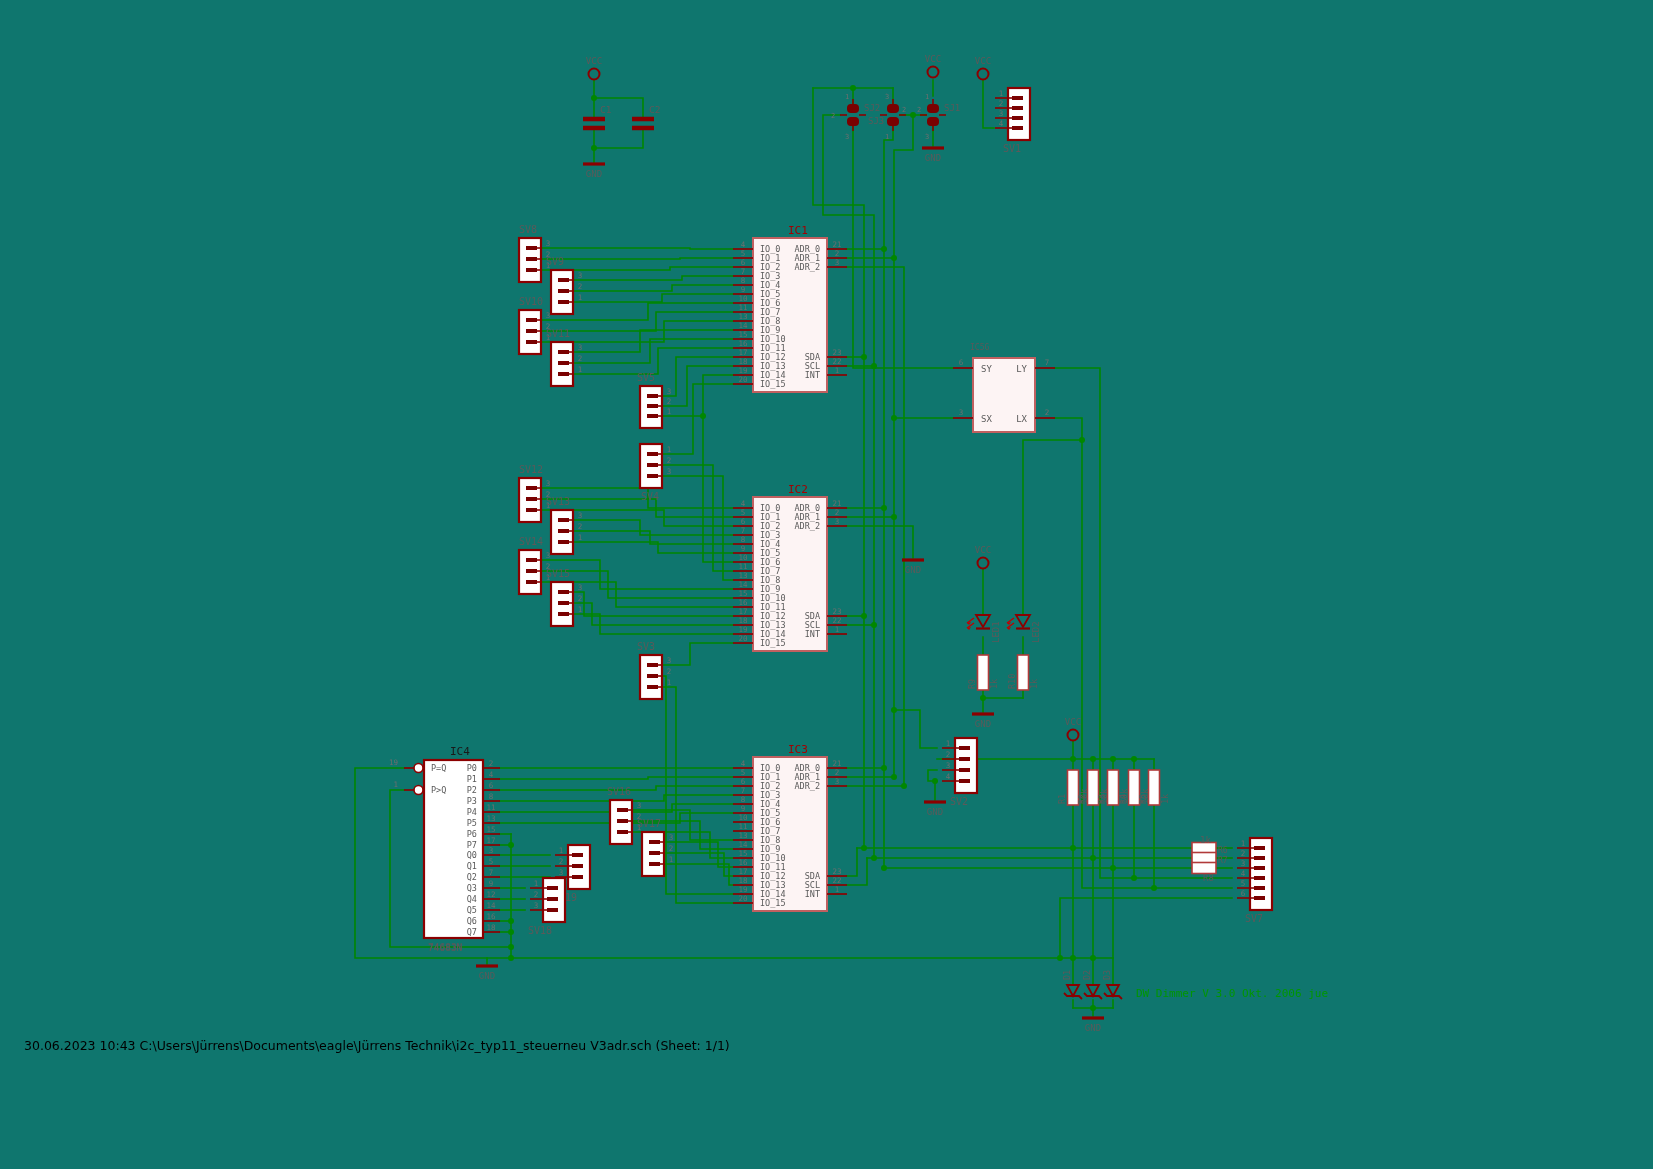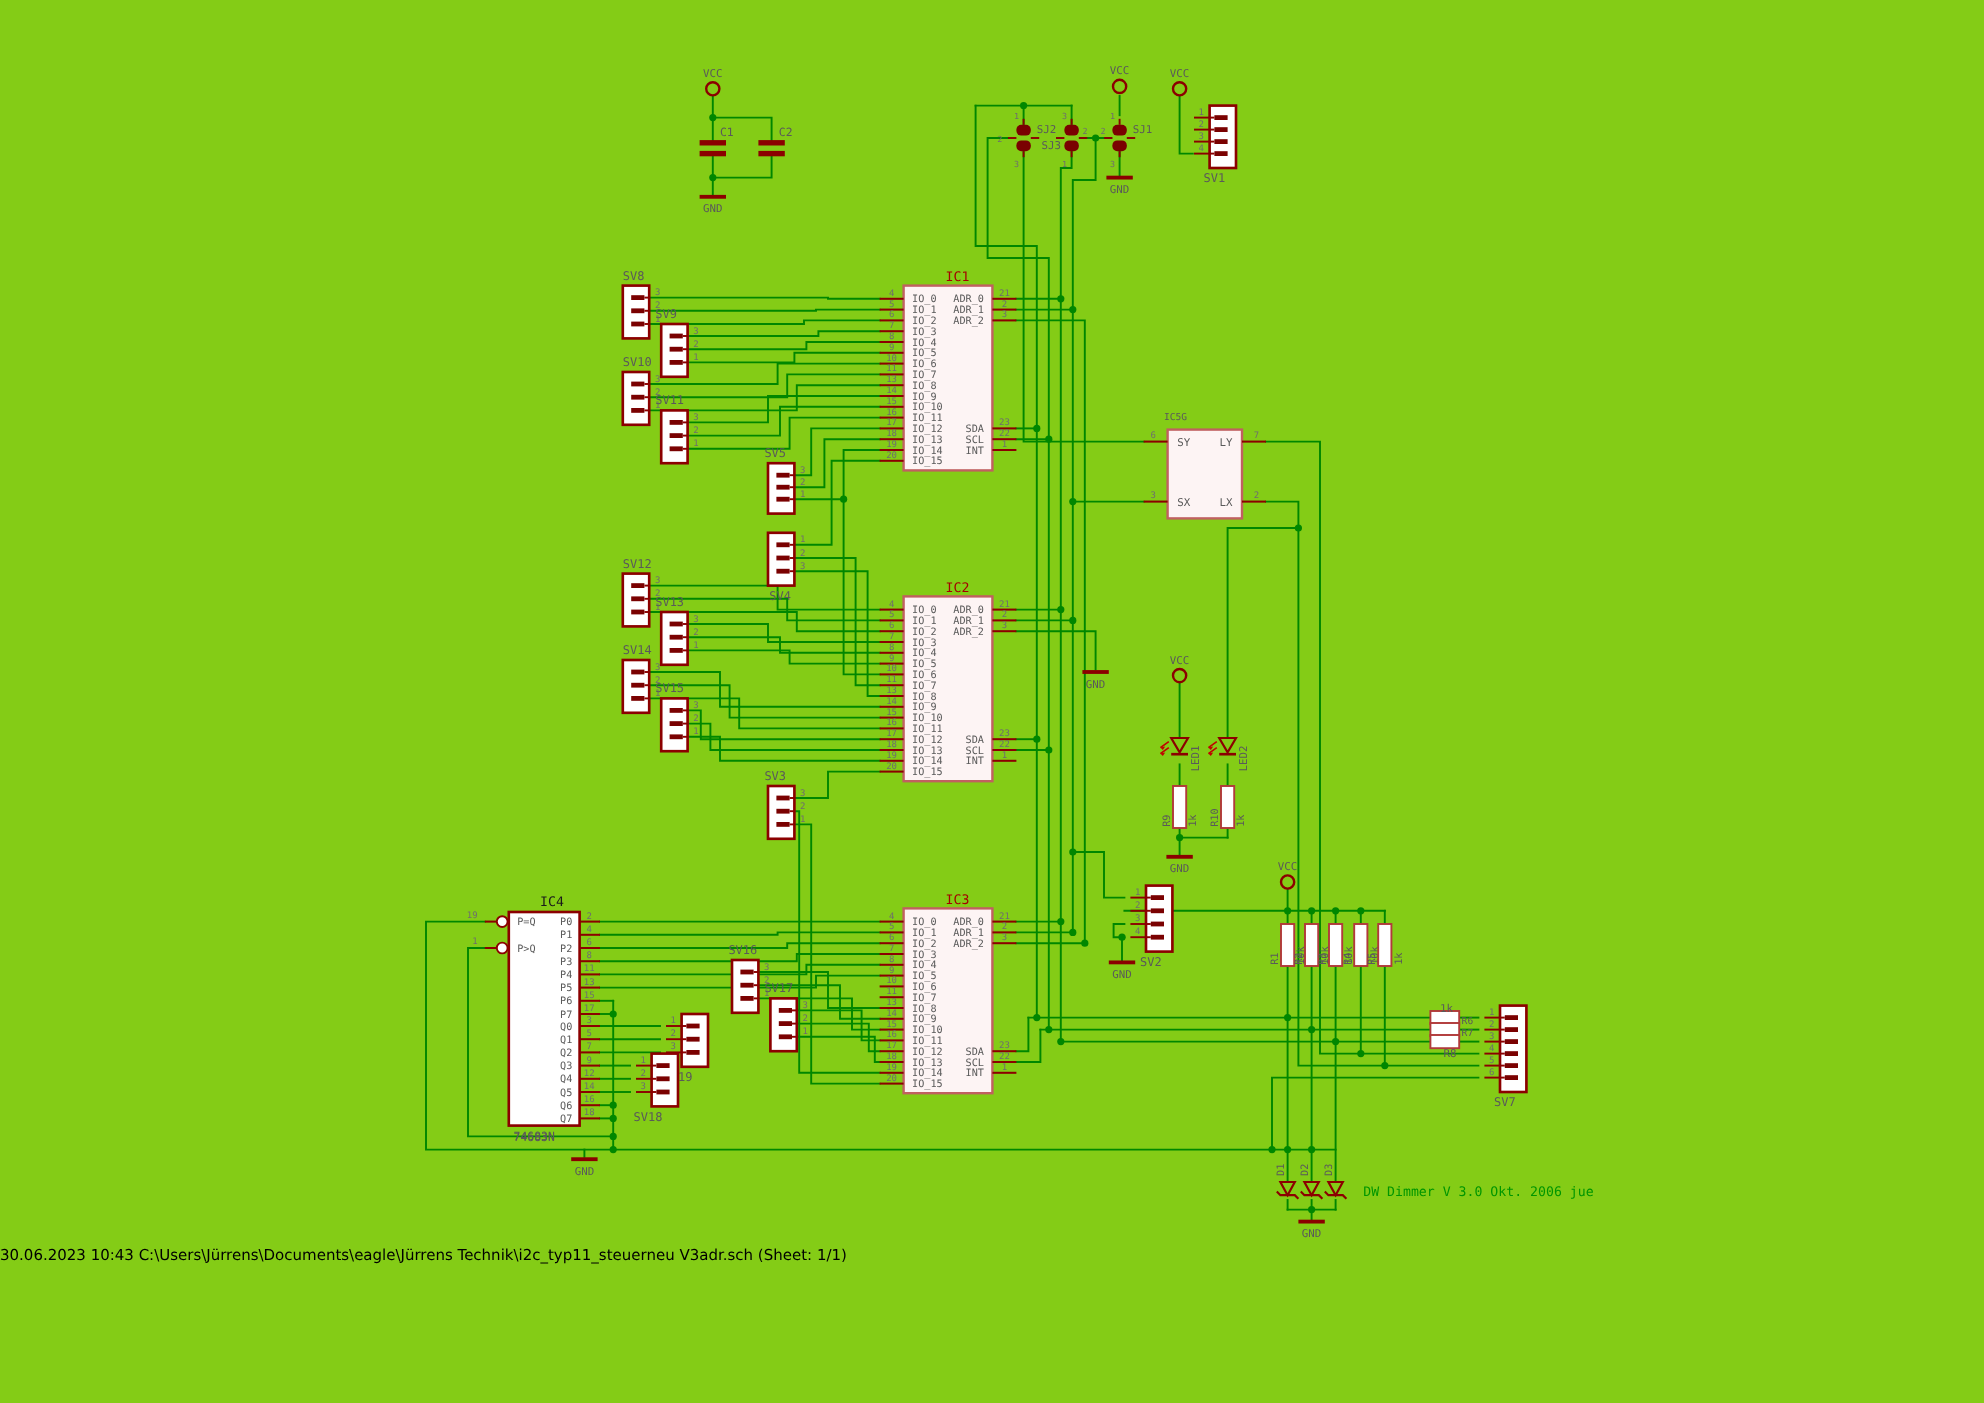--- a/index.html
+++ b/index.html
@@ -1,19 +1,19 @@
 <!DOCTYPE html>
 <html><head>
 <meta charset="utf-8">
 <style>
   html,body{margin:0;padding:0;background:#ffffff;}
-  #stage{position:relative;width:1653px;height:1169px;background:#84cc16;overflow:hidden;
+  #stage{position:relative;width:1653px;height:1169px;background:#0f766e;overflow:hidden;
          font-family:"DejaVu Sans", sans-serif;}
   #schem{position:absolute;left:0;top:0;}
-  #statusbar{position:absolute;left:0;top:1038px;width:1600px;color:#000;
+  #statusbar{position:absolute;left:24px;top:1038px;width:1600px;color:#000;
              font-family:"DejaVu Sans", sans-serif;font-size:12.5px;}
   text{font-family:"DejaVu Sans Mono", monospace;}
 </style>
 </head>
 <body>
 
 <div id="stage">
   <svg id="schem" width="1653" height="1169" viewBox="0 0 1653 1169" xmlns="http://www.w3.org/2000/svg">
       <g>
         <polyline points="594,80 594,118" fill="none" stroke="#008700" stroke-width="1.6" stroke-linecap="square"></polyline>

